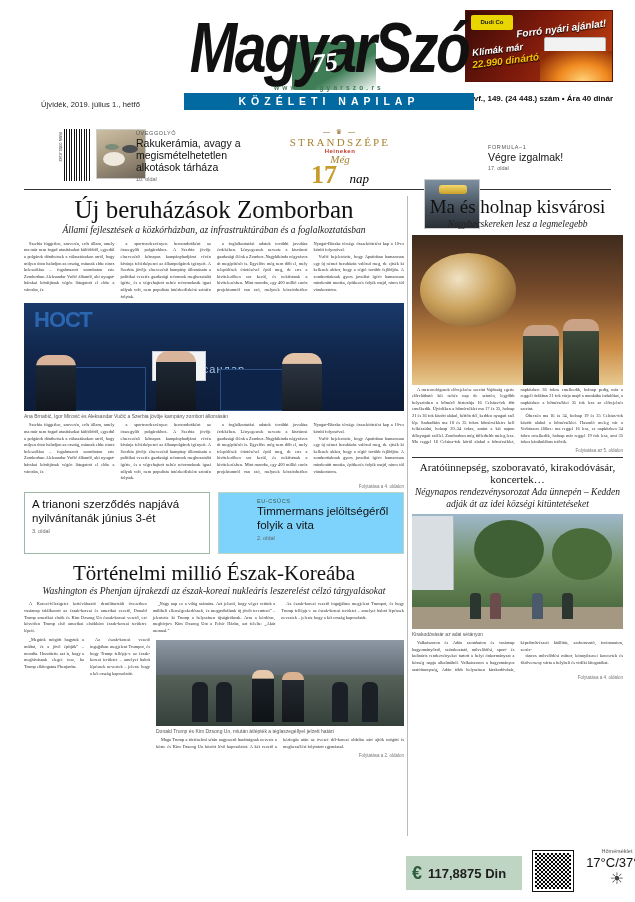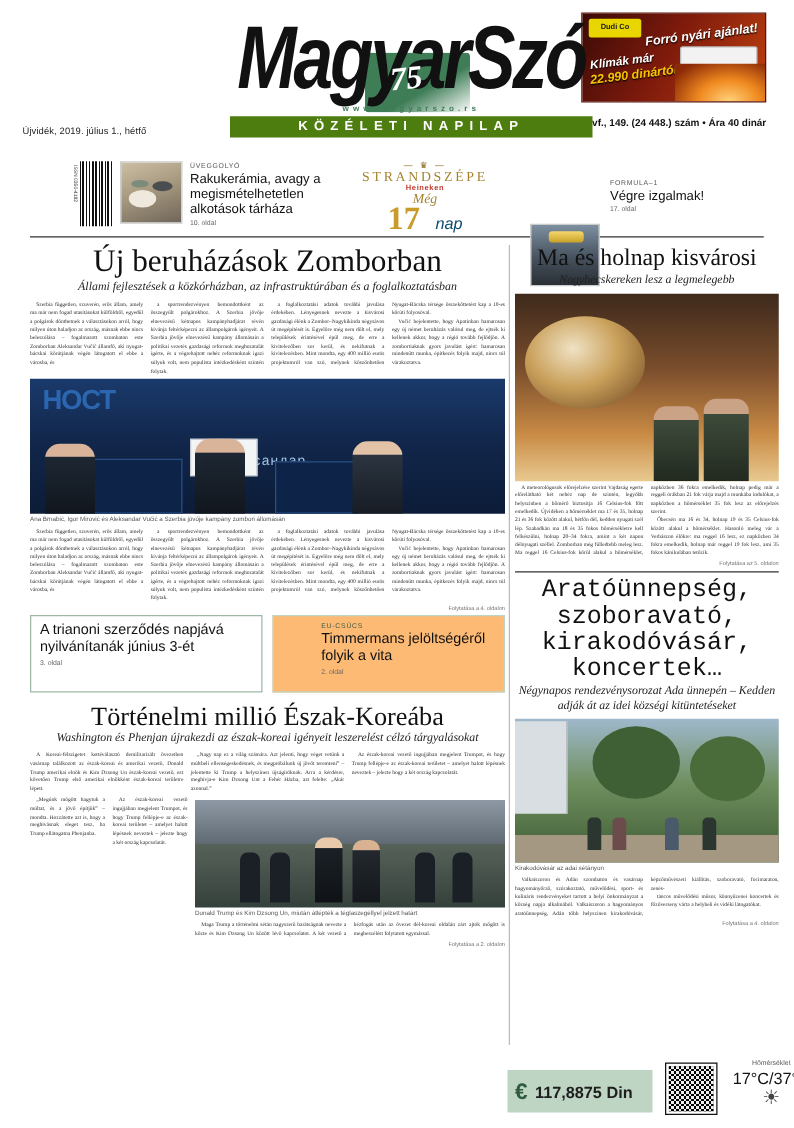--- a/index.html
+++ b/index.html
@@ -22,21 +22,21 @@
   }
   .hirdessen .h1line {
     background: #fff; margin: 0 0 1px 0; padding: 1px 0 2px 0;
     border-bottom: 1px solid #111;
   }
   .hirdessen .t1 { font-family:"Liberation Serif", serif; font-weight:bold; font-size:17px; letter-spacing:.5px; line-height:1; display:block; }
   .hirdessen .t2 { font-family:"Liberation Serif", serif; font-weight:bold; font-size:13px; color:#1b9ad6; line-height:1.05; display:block; }
   .hirdessen .ph { font-family:"Liberation Serif", serif; font-weight:bold; font-size:11.5px; line-height:1.35; display:block; }
 
   .dateline {
-    position: absolute; left: 12px; top: 100px; font-size: 7.5px;
+    position: absolute; left: 35px; top: 100px; font-size: 7.5px;
     font-family:"Liberation Sans", sans-serif; color:#222; letter-spacing:.1px;
   }
 
   .logo-wrap { position:absolute; left:178px; top:14px; width:290px; text-align:center; }
   .logo-title {
     font-family:"Liberation Sans", sans-serif; font-weight:bold;
     font-size:57px; line-height:.92; letter-spacing:-2.5px;
     font-style: italic; color:#111; position:relative; z-index:2;
     transform: scaleY(1.25); transform-origin: center top;
   }
@@ -48,21 +48,21 @@
   .logo-75 {
     position:absolute; left:128px; top:34px; z-index:3;
     font-family:"Liberation Serif", serif; font-style:italic; font-weight:bold;
     font-size:26px; color:#ffffff; transform: rotate(-6deg);
   }
   .logo-url {
     position:relative; z-index:4; margin-top:18px;
     font-size:6.5px; letter-spacing:3.2px; color:#3f7d57; font-weight:bold;
   }
   .logo-sub {
-    position:relative; z-index:4; margin-top:2px; background:#4d7c0f; color:#fff;
+    position:relative; z-index:4; margin-top:2px; background:#0369a1; color:#fff;
     font-size:10.5px; letter-spacing:5px; font-weight:bold; padding:2px 0 3px 0;
   }
 
   .ad-dudi {
     position:absolute; right:16px; top:10px; width:148px; height:72px;
     background: linear-gradient(120deg,#3a0b07 0%, #7d1a0c 45%, #c0410f 100%);
     border:1px solid #5a1208; overflow:hidden;
   }
   .ad-dudi .logo-box {
     position:absolute; left:5px; top:4px; width:42px; height:15px; background:#e9d600;
@@ -95,32 +95,32 @@
   
   .teasers { position:relative; height:64px; border-bottom:1.5px solid #333; margin:0 18px 0 18px; }
   .barcode { position:absolute; left:40px; top:3px; width:26px; height:52px;
     background: repeating-linear-gradient(to right,#111 0 1px,#fff 1px 2px,#111 2px 3.4px,#fff 3.4px 5px);
   }
   .barcode-txt { position:absolute; left:34px; top:6px; font-size:4px; writing-mode:vertical-rl; color:#333; }
   .teaser-thumb { position:absolute; width:50px; height:50px; border:1px solid #ccc; overflow:hidden; }
   .t1thumb { left:72px; top:3px; background: linear-gradient(160deg,#cdbfa4 0%, #a89a80 45%, #6f665a 100%); }
   .t1thumb::after{ content:""; position:absolute; left:6px; top:22px; width:22px; height:14px; border-radius:50%; background:#efe9dd; box-shadow: 16px -10px 0 -3px #4b4e50, -2px -12px 0 -4px #7d8c7a; }
   .teaser-txt { position:absolute; }
-  .t1txt { left:128px; top:4px; width:110px; }
+  .t1txt { left:112px; top:4px; width:110px; }
   .kicker { font-size:5.5px; letter-spacing:.6px; color:#555; text-transform:uppercase; }
   .teaser-head { font-size:10.5px; line-height:1.16; color:#111; margin-top:1px; }
   .pageref { font-size:5.5px; color:#666; margin-top:2px; }
 
   .strand { position:absolute; left:262px; top:2px; width:108px; height:52px; text-align:center; color:#8d6a1f; }
   .strand .crown { font-size:7px; letter-spacing:2px; }
   .strand .s-title { font-size:11px; letter-spacing:2.2px; font-family:"Liberation Serif",serif; color:#a5832f; }
   .strand .s-red { font-size:6px; font-weight:bold; color:#c0392b; letter-spacing:.5px; }
   .strand .s-meg { font-family:"Liberation Serif",serif; font-style:italic; font-size:11px; color:#a5832f; margin-top:-1px;}
   .strand .s-num { font-family:"Liberation Serif",serif; font-weight:bold; font-size:26px; color:#c89b2a; line-height:.8; display:inline-block; }
-  .strand .s-nap { font-family:Liberation Sans, sans-serif; font-style:italic; font-size:13px; color:#0c4a6e; display:inline-block; margin-left:8px;}
+  .strand .s-nap { font-family:Liberation Serif, serif; font-style:italic; font-size:13px; color:#000000; display:inline-block; margin-left:8px;}
 
   .t2thumb { left:400px; top:3px; width:56px; height:50px;
     background: linear-gradient(180deg,#7d8fa0 0%, #46525e 55%, #2a2f35 100%); }
   .t2thumb::after { content:""; position:absolute; left:14px; top:5px; width:28px; height:9px; border-radius:3px;
     background: linear-gradient(180deg,#f5d76e,#c9a227); }
   .t2txt { left:464px; top:18px; width:110px; }
 
   
   .main { position:relative; margin:4px 18px 0 18px; }
   .col-left { position:absolute; left:0; top:0; width:380px; }
@@ -157,21 +157,21 @@
   .photo-main .person { position:absolute; bottom:0; width:40px; height:56px; background: linear-gradient(180deg,#d9b49a 0%, #d9b49a 18%, #1d2733 19%, #11161d 100%); border-radius:12px 12px 0 0; }
   .photo-main .p1 { left:12px; } .photo-main .p2 { left:132px; height:60px; }
   .photo-main .p3 { left:258px; height:58px; background: linear-gradient(180deg,#e3c3a8 0%, #e3c3a8 18%, #2b3440 19%, #171c24 100%); }
   .photo-main .board { position:absolute; left:128px; bottom:30px; width:54px; height:30px; background:#f3f4f6; border:1px solid #c8cdd4; }
 
   .caption { font-family:"Liberation Sans", sans-serif; font-size:5px; color:#555; margin:1px 0 3px 0; }
 
   .teaserbox {
     border:1px solid #9fb8a6; padding:5px 7px 6px 7px; height:62px;
   }
-  .teaserbox.green { background:#fdba74; border-color:#bed5c3;padding-left:38px; }
+  .teaserbox.green { background:#7dd3fc; border-color:#bed5c3;padding-left:38px; }
   .tb-head { font-size:11.5px; line-height:1.2; color:#111; }
   .tb-kicker { font-size:5.5px; letter-spacing:.6px; color:#3c5a46; text-transform:uppercase; margin-bottom:1px;}
   .tb-page { font-size:5.5px; color:#666; margin-top:3px; }
 
   .photo-trump {
     height:86px; margin:3px 0 2px 0;
     background: linear-gradient(180deg,#6f7a6a 0%, #4e5a52 55%, #34403a 100%);
   }
   .photo-trump .bldg { position:absolute; left:0; top:0; width:100%; height:40%; background: linear-gradient(180deg,#8e99a5,#5f6a74); }
   .photo-trump .f1 { position:absolute; left:96px; bottom:4px; width:22px; height:52px; background: linear-gradient(180deg,#e8c9ab 0%,#e8c9ab 16%,#1b2026 17%,#0f1317 100%); border-radius:8px 8px 0 0;}
@@ -321,21 +321,21 @@
           <div class="tb-page">3. oldal</div>
         </div>
         <div class="teaserbox green" style="width:186px;">
           <div class="tb-kicker">EU-CSÚCS</div>
           <div class="tb-head">Timmermans jelöltségéről folyik a vita</div>
           <div class="tb-page">2. oldal</div>
         </div>
       </div>
 
       <h1 class="lead sm" style="margin-top:8px;">Történelmi millió Észak-Koreába</h1>
-      <div class="deck">Washington és Phenjan újrakezdi az észak-koreai igényeit leszerelést célzó tárgyalásokat</div>
+      <div class="deck">Washington és Phenjan újrakezdi az észak-koreai nukleáris leszerelést célzó tárgyalásokat</div>
 
       <div class="cols3" style="margin-bottom:3px;">
         <p>A Koreai-félszigetet kettéválasztó demilitarizált övezetben vasárnap találkozott az észak-koreai és amerikai vezető, Donald Trump amerikai elnök és Kim Dzsong Un észak-koreai vezető, ezt követően Trump első amerikai elnökként észak-koreai területre lépett.</p>
         <p>„Nagy nap ez a világ számára. Azt jelenti, hogy véget vetünk a múltbeli ellenségeskedésnek, és megpróbálunk új jövőt teremteni” – jelentette ki Trump a helyszínen újságíróknak. Arra a kérdésre, meghívja-e Kim Dzsong Unt a Fehér Házba, azt felelte: „Akár azonnal.”</p>
         <p>Az észak-koreai vezető ingujjában megjelent Trumpot, és hogy Trump fellépje-e az észak-koreai területet – amelyet halott lépésnek neveztek – jelezte hogy a két ország kapcsolatát.</p>
       </div>
 
       <div style="display:flex; gap:6px;">
         <div style="width:126px;">
           <div class="cols2">
@@ -374,21 +374,21 @@
       </div>
 
       <div class="cols2">
         <p>A meteorológusok előrejelzése szerint Vajdaság egerte előrelátható két nehéz nap de szintén, legyőbb helyszínben a bőmérő biztosítja 16 Celsius-fok főtt emelkedik. Újvidéken a hőmérséklet ma 17 és 35, holnap 21 és 36 fok között alakul, hétfőn dél, kedden nyugati szél lép. Szabadkán ma 18 és 35 fokos hőmérsékletre kell felkészülni, holnap 20–34 fokra, amint a két napon délnyugati széllel. Zomborban még fülledtebb meleg lesz. Ma reggel 16 Celsius-fok körül alakul a hőmérséklet, napközben 36 fokra emelkedik, holnap pedig már a reggeli órákban 21 fok várja majd a munkába indulókat, a napközben a hőmérséklet 35 fok lesz az előrejelzés szerint.</p>
         <p>Óbecsén ma 16 és 34, holnap 19 és 35 Celsius-fok között alakul a hőmérséklet. Hasonló meleg vár a Verbászon élőkre: ma reggel 16 lesz, ez napközben 34 fokra emelkedik, holnap már reggel 19 fok lesz, ami 35 fokos kánikulában tetőzik.</p>
       </div>
       <div class="contbox">Folytatása az 5. oldalon</div>
 
       <div class="hr-dark"></div>
 
-      <h1 class="lead sm" style="font-size:20px;font-family:Liberation Mono, monospace;">Aratóünnepség, szoboravató, kirakodóvásár, koncertek…</h1>
+      <h1 class="lead sm" style="font-size:11px;">Aratóünnepség, szoboravató, kirakodóvásár, koncertek…</h1>
       <div class="deck">Négynapos rendezvénysorozat Ada ünnepén – Kedden adják át az idei községi kitüntetéseket</div>
 
       <div class="photo photo-ada">
         <div class="bld"></div>
         <div class="tree t-a"></div>
         <div class="tree t-b"></div>
         <div class="wlk"></div>
         <div class="per r1"></div>
         <div class="per r2"></div>
         <div class="per r3"></div>

